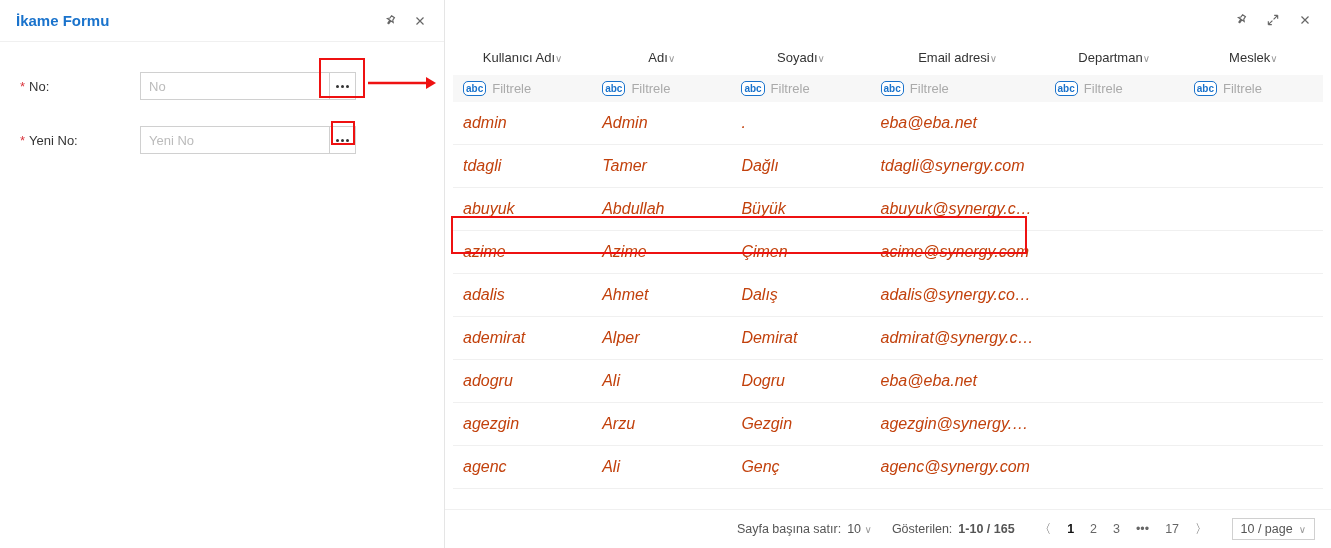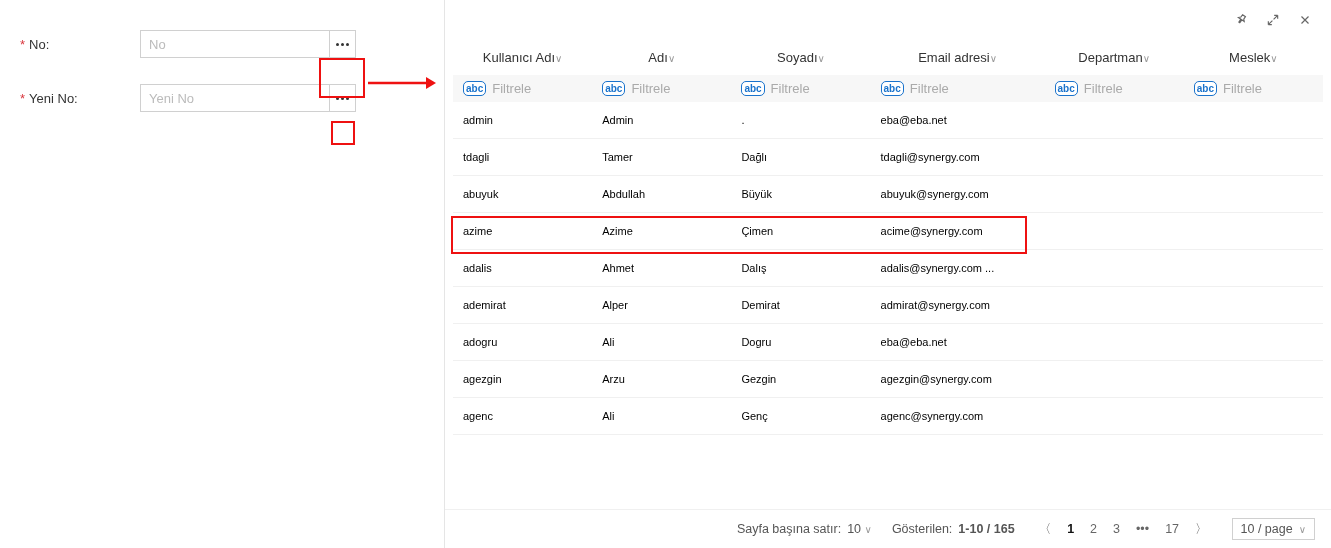--- a/index.html
+++ b/index.html
@@ -25,34 +25,50 @@
 .right-panel { flex: 1; display: flex; flex-direction: column; position: relative; }
 .right-header { display: flex; justify-content: flex-end; align-items: center; padding: 12px 18px; gap: 16px; }
 .table-wrap { flex: 1; overflow: hidden; padding: 0 8px; }
 table { width: 100%; border-collapse: collapse; table-layout: fixed; }
 th { text-align: center; font-weight: 400; font-size: 13px; color: #333; padding: 10px 10px; white-space: nowrap; }
 .filter-row td { background: #f7f7f7; padding: 6px 10px; }
 .filter-cell { display: flex; align-items: center; gap: 6px; }
 .filter-icon { font-size: 10px; color: #1a73cc; font-weight: bold; background: #fff; border: 1px solid #1a73cc; padding: 1px 2px; border-radius: 5px; }
 .filter-cell input { border: none; background: transparent; outline: none; font-size: 13px; width: 100%; color: #a16207; }
 .filter-cell input::placeholder { color: #aaa; }
-tbody tr.data-row td { padding: 12px 10px; border-bottom: 1px solid #f0f0f0; font-size: 11px; color: #000000; white-space: nowrap; overflow: hidden; text-overflow: ellipsis; }
+tbody tr.data-row td { padding: 12px 10px; border-bottom: 1px solid #f0f0f0; font-size: 16px; color: #c2410c; white-space: nowrap; overflow: hidden; text-overflow: ellipsis; font-style: italic; }
 .footer { display: flex; align-items: center; justify-content: flex-end; padding: 8px 16px; gap: 20px; font-size: 12.5px; color: #555; border-top: 1px solid #f0f0f0; }
 .footer .seg { display: flex; align-items: center; gap: 6px; }
 .pager { display: flex; align-items: center; gap: 8px; }
 .pager span { cursor: pointer; color: #666; padding: 2px 4px; }
 .pager .active { color: #111; font-weight: 600; }
 .page-size { border: 1px solid #d0d0d0; padding: 3px 8px; display: flex; align-items: center; gap: 6px; cursor: pointer; }
 .chev { font-size: 10px; color: #999; }
 .row-highlight { position: absolute; border: 2.5px solid #e11; pointer-events: none; }
 </style>
 </head>
 <body>
 
 <div class="left-panel">
+  <div class="left-header">
+    <div class="left-title">İkame Formu</div>
+    <div class="hdr-icons">
+      <div class="icon-btn">
+        <svg viewBox="0 0 24 24" fill="none" stroke="currentColor" stroke-width="2">
+            <path d="M12 2l3 7h5l-4 4 2 7-6-4-6 4 2-7-4-4h5z" opacity="0"></path>
+            <path d="M9 3l6 0 0 5 3 3-5 0 0 6-2 0 0-6-5 0 3-3z" transform="rotate(35 12 12)"></path>
+          </svg>
+      </div>
+      <div class="icon-btn">
+        <svg viewBox="0 0 24 24" fill="none" stroke="currentColor" stroke-width="2">
+            <path d="M6 6l12 12M18 6L6 18"></path>
+          </svg>
+      </div>
+    </div>
+  </div>
   <div class="form-body">
     <div class="form-row">
       <div class="form-label"><span class="req">*</span><span>No:</span></div>
       <div class="input-wrap">
         <input type="text" placeholder="No" style="">
         <div class="lookup-btn">
           <div class="dots">
               <span></span>
               <span></span>
               <span></span>

